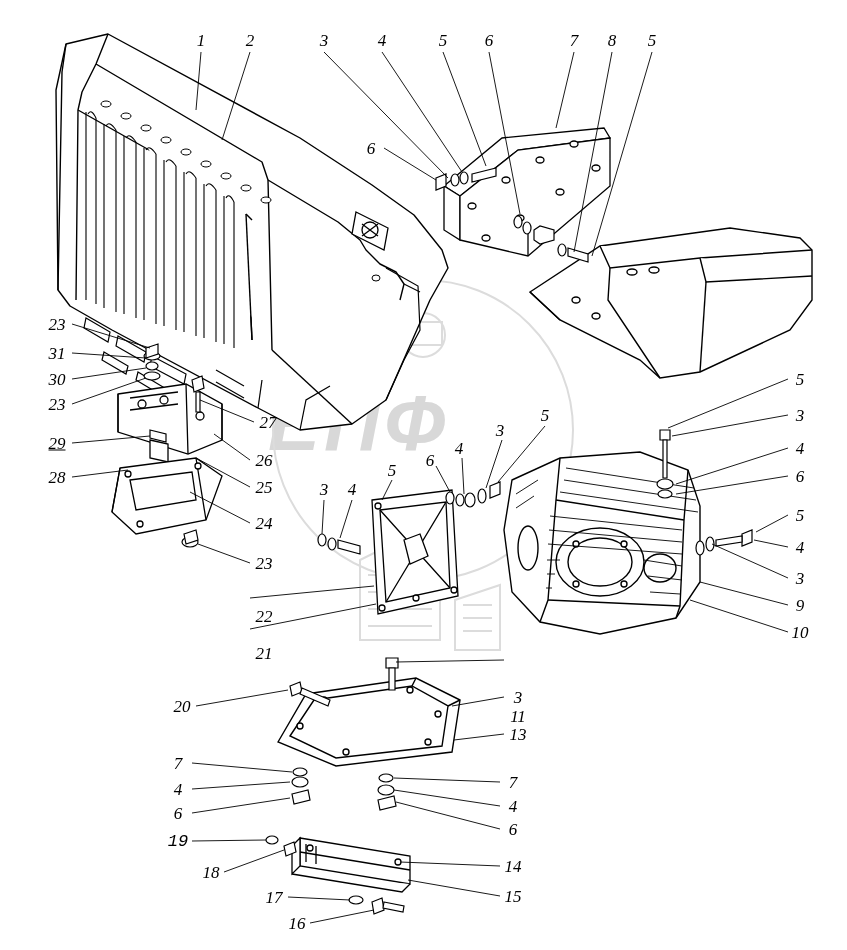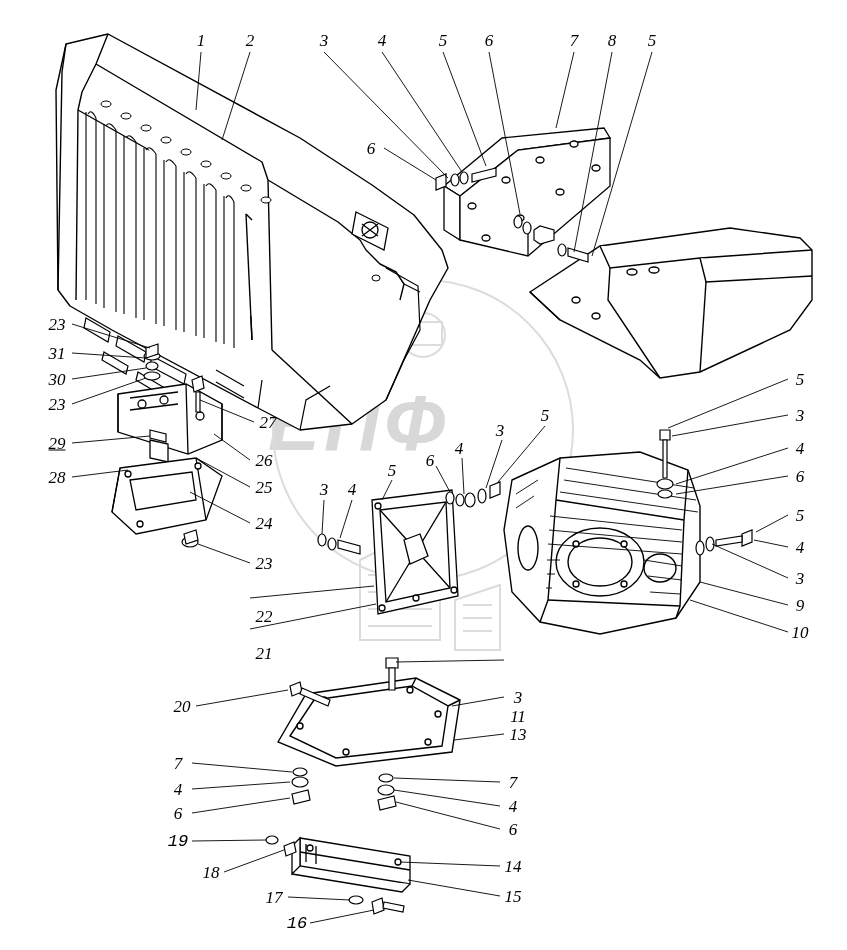--- a/index.html
+++ b/index.html
@@ -426,17 +426,17 @@
       <div class="callout" style="left: 518px; top: 734px;">13</div>
       <div class="callout" style="left: 178px; top: 763px;">7</div>
       <div class="callout" style="left: 178px; top: 789px;">4</div>
       <div class="callout" style="left: 178px; top: 813px;">6</div>
       <div class="callout" style="left: 513px; top: 782px;">7</div>
       <div class="callout" style="left: 513px; top: 806px;">4</div>
       <div class="callout" style="left: 513px; top: 829px;">6</div>
       <div class="callout" style="left: 178px; top: 841px; font-family: Liberation Mono, monospace;">19</div>
       <div class="callout" style="left: 211px; top: 872px;">18</div>
       <div class="callout" style="left: 274px; top: 897px;">17</div>
-      <div class="callout" style="left: 297px; top: 923px; font-family: Liberation Mono, monospace;">16</div>
+      <div class="callout" style="left: 297px; top: 923px;">16</div>
       <div class="callout" style="left: 513px; top: 866px;">14</div>
       <div class="callout" style="left: 513px; top: 896px;">15</div>
     </div>
 </div>
 
 </body></html>

